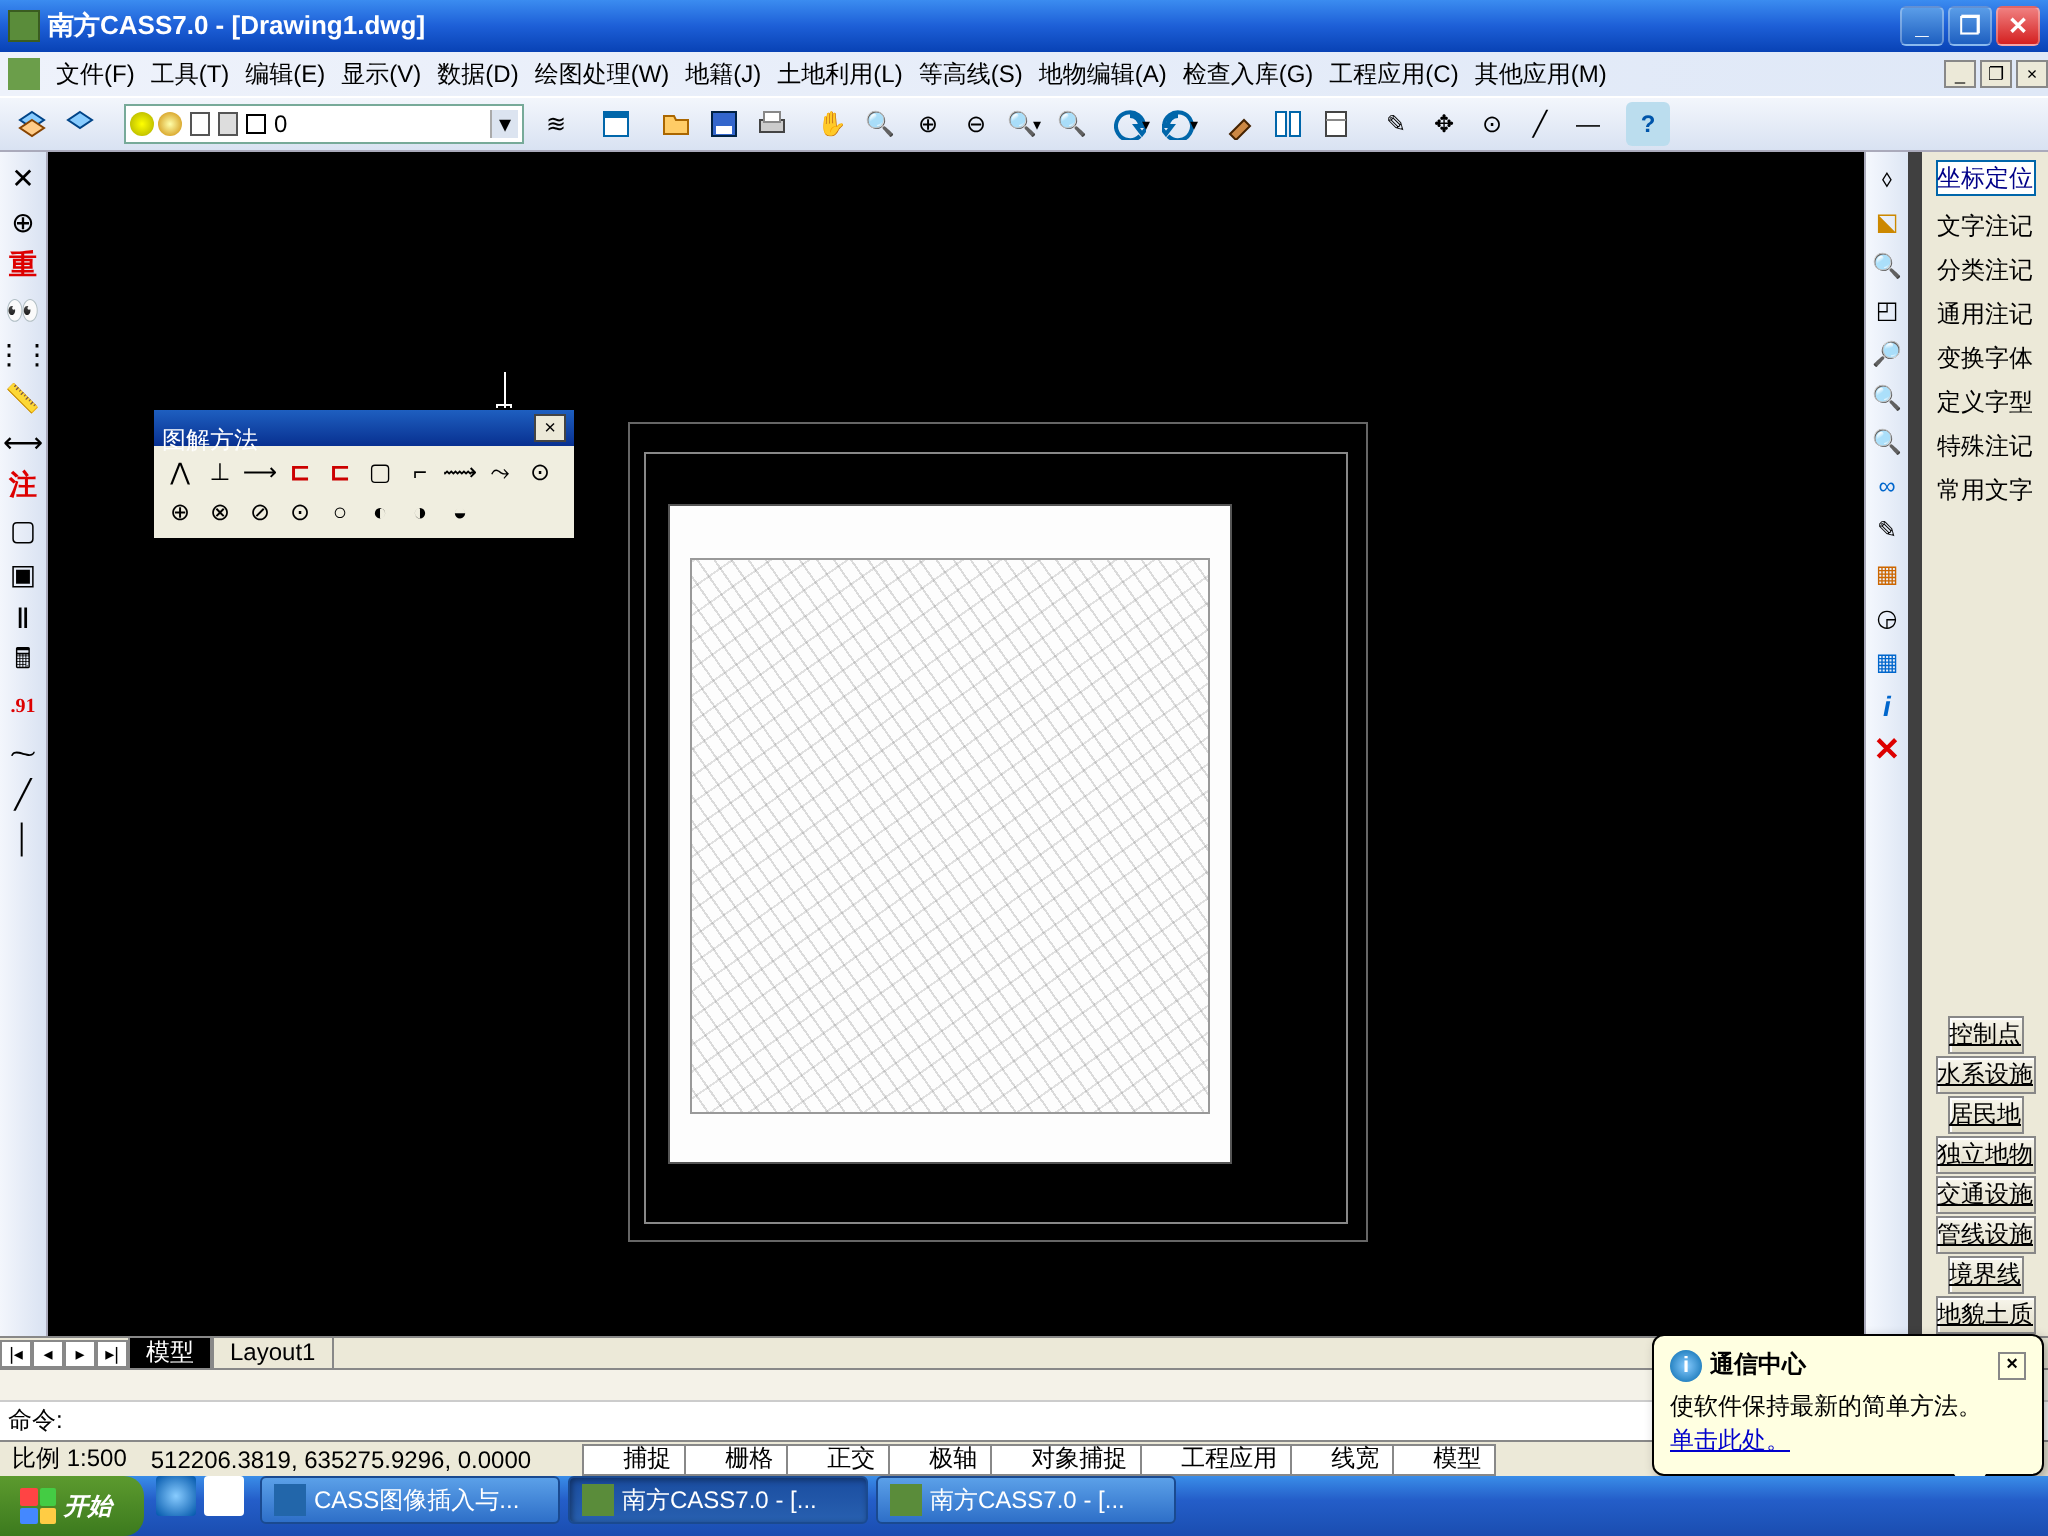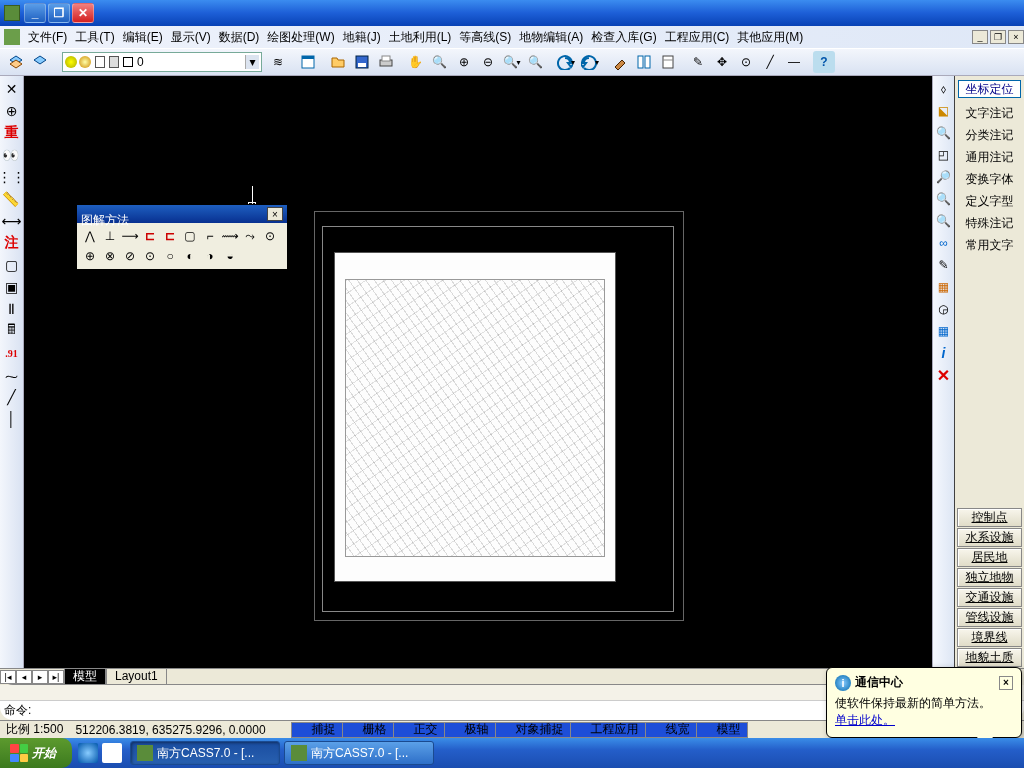--- a/index.html
+++ b/index.html
@@ -76,69 +76,70 @@
 
 
 .cmdwrap{position:absolute;left:0;right:0;bottom:18px;height:36px;background:#fff;border-top:1px solid #888;}
 .cmdscroll{height:16px;background:#f4f2e8;border-bottom:1px solid #ccc;}
 .cmdline{height:18px;display:flex;align-items:center;padding:0 4px;font-family:SimSun;}
 .cmdline .prompt{margin-right:4px;}
 
 
 .status{position:absolute;left:0;right:0;bottom:0;height:18px;background:#ece9d8;border-top:1px solid #888;display:flex;align-items:center;}
 .status .cell{border:1px solid #888;height:16px;padding:0 6px;display:flex;align-items:center;margin-left:-1px;}
-.status .cell.btn{background:#1d4ed8;padding-left:20px;}
+.status .cell.btn{background:#ffffff;padding-left:20px;}
 .status .coords{padding:0 6px;}
 
 
 .rightzone{display:flex;}
 .rtool{width:22px;background:linear-gradient(to right,#f5f8fe,#dde6f4);border-left:1px solid #aab;display:flex;flex-direction:column;align-items:center;padding-top:2px;}
 .rtool .rbtn{width:18px;height:18px;margin:2px 0;display:flex;align-items:center;justify-content:center;}
 .rtool .rbtn.red{color:#d00;font-size:16px;font-weight:bold;}
 .rtool .rbtn.blue{color:#06c;font-size:14px;font-weight:bold;font-style:italic;}
-.rpanel{width:70px;background:#ece9d8;border-left:1px solid #404040;display:flex;flex-direction:column;}
+.rpanel{width:70px;background:#ece9d8;border-left:7px solid #404040;display:flex;flex-direction:column;align-items:center;}
 .rpanel .rhead{height:18px;background:#fff;border:1px solid #06a;margin:4px 3px;display:flex;align-items:center;justify-content:center;color:#008;}
 .rpanel .ritem{height:22px;display:flex;align-items:center;justify-content:center;}
 .rpanel .gap{flex:1;}
 .rpanel .rbtn3d{height:19px;margin:0 2px 1px;border:1px solid #888;background:linear-gradient(#f8f6ec,#e0dcc8);display:flex;align-items:center;justify-content:center;box-shadow:inset 1px 1px #fff;text-decoration:underline;}
 
 
 .balloon{position:absolute;right:2px;bottom:30px;width:196px;background:#ffffe1;border:1px solid #000;border-radius:6px;padding:6px 8px 8px;box-shadow:2px 2px 6px rgba(0,0,0,.3);}
 .balloon .bl-title{display:flex;align-items:center;font-weight:bold;margin-bottom:4px;}
 .balloon .bl-ico{width:16px;height:16px;border-radius:50%;background:radial-gradient(#8cf,#06a);color:#fff;display:flex;align-items:center;justify-content:center;margin-right:4px;font-size:11px;}
 .balloon .bl-x{width:14px;height:14px;border:1px solid #888;display:flex;align-items:center;justify-content:center;font-size:10px;}
 .balloon a{color:#00c;text-decoration:underline;}
 .balloon .tail{position:absolute;bottom:-12px;right:28px;width:0;height:0;border-left:8px solid transparent;border-right:8px solid transparent;border-top:12px solid #ffffe1;}
 .balloon .tail-b{position:absolute;bottom:-14px;right:27px;width:0;height:0;border-left:9px solid transparent;border-right:9px solid transparent;border-top:13px solid #000;z-index:-1;}
 
 
-.taskbar{position:absolute;left:0;right:0;bottom:-0px;height:30px;background:linear-gradient(#3a8de8,#245ec9 40%,#1a4db0);display:flex;align-items:center;}
+.taskbar{position:absolute;left:0;right:0;bottom:-0px;height:30px;background:linear-gradient(#3a8de8,#245ec9 40%,#1a4db0);display:flex;align-items:flex-start;}
 body{height:768px;}
 .status{bottom:30px;}
-.cmdwrap{bottom:48px;border-radius:13px;}
+.cmdwrap{bottom:48px;}
 .model-tabs{bottom:84px;}
 .work{bottom:100px;}
 .taskbar .start{height:30px;padding:0 16px 0 10px;background:linear-gradient(#5c9a2e,#3c7a1e);color:#fff;font-weight:bold;font-style:italic;font-size:15px;display:flex;align-items:center;border-radius:0 10px 10px 0;}
 .taskbar .start .logo{width:18px;height:18px;margin-right:4px;display:grid;grid-template:1fr 1fr/1fr 1fr;gap:1px;}
 .taskbar .start .logo div{border-radius:1px;}
 .taskbar .ql{display:flex;padding:0 6px;gap:4px;}
 .taskbar .ql .q{width:20px;height:20px;border-radius:2px;}
 .taskbar .task{height:24px;min-width:150px;max-width:160px;margin:0 2px;background:linear-gradient(#5ba0e8,#2e6fc8);border:1px solid #1a4a90;border-radius:3px;color:#fff;display:flex;align-items:center;padding:0 6px;overflow:hidden;white-space:nowrap;}
 .taskbar .task.active{background:linear-gradient(#1a4da0,#2860b0);box-shadow:inset 1px 1px 3px rgba(0,0,0,.4);}
 .taskbar .task .ti{width:16px;height:16px;margin-right:4px;flex-shrink:0;}
 .taskbar .tray{margin-left:auto;height:30px;background:linear-gradient(#28a0f0,#0e7ad4);display:flex;align-items:center;padding:0 8px;gap:4px;color:#fff;}
 .taskbar .tray .ticon{width:16px;height:16px;}
 .taskbar .tray .clock{margin-left:6px;}
 
 </style>
 </head>
 <body>
 
 <div class="titlebar">
   <div class="icon-app"></div>
+  <div class="title-text">南方CASS7.0 - [Drawing1.dwg]</div>
   <div class="winbtns">
     <div class="winbtn min">_</div>
     <div class="winbtn max">❐</div>
     <div class="winbtn close">✕</div>
   </div>
 </div>
 
 <div class="menubar">
   <div class="menu-icon"></div>
   <span class="mitem">文件(F)</span>
@@ -413,20 +414,24 @@
         <div style="background:#4c4"></div>
         <div style="background:#48f"></div>
         <div style="background:#fc4"></div>
       </div>
     <span>开始</span>
   </div>
   <div class="ql">
     <div class="q" style="background:radial-gradient(#8cf,#05a)"></div>
     <div class="q" style="background:#fff"></div>
   </div>
+  <div class="task">
+      <div class="ti" style="background:#26a"></div>
+      <span>CASS图像插入与...</span>
+    </div>
   <div class="task active">
       <div class="ti" style="background:#5a8c3a"></div>
       <span>南方CASS7.0 - [...</span>
     </div>
   <div class="task">
       <div class="ti" style="background:#5a8c3a"></div>
       <span>南方CASS7.0 - [...</span>
     </div>
 </div>
 

